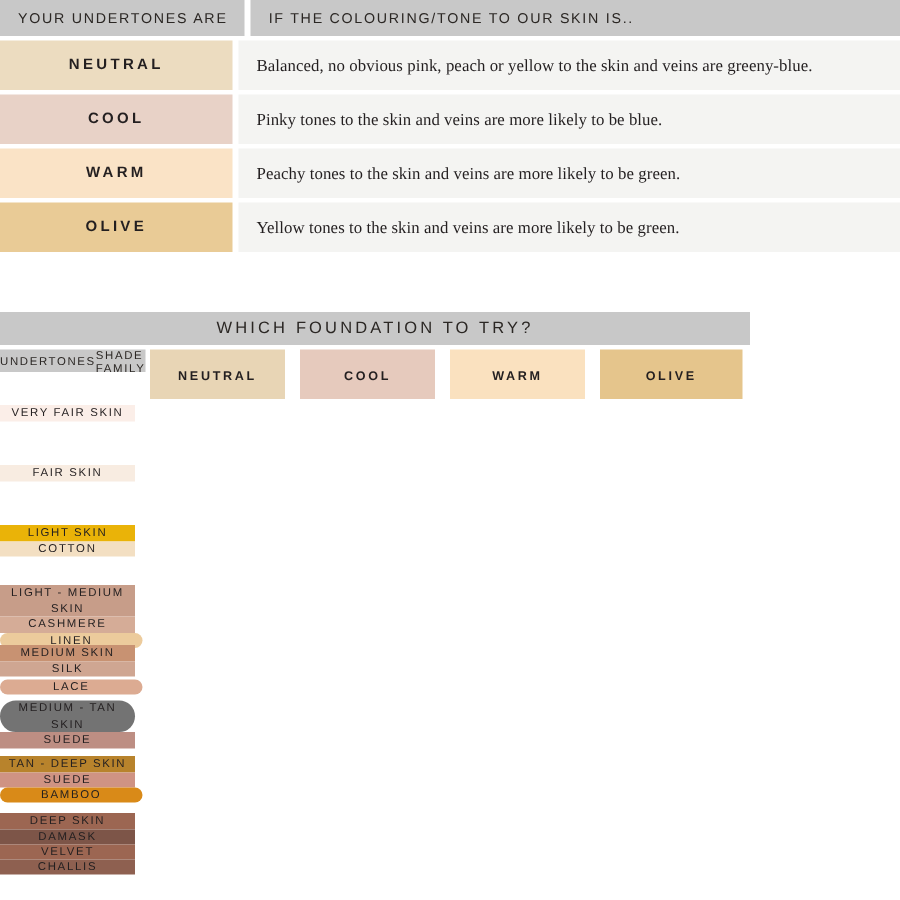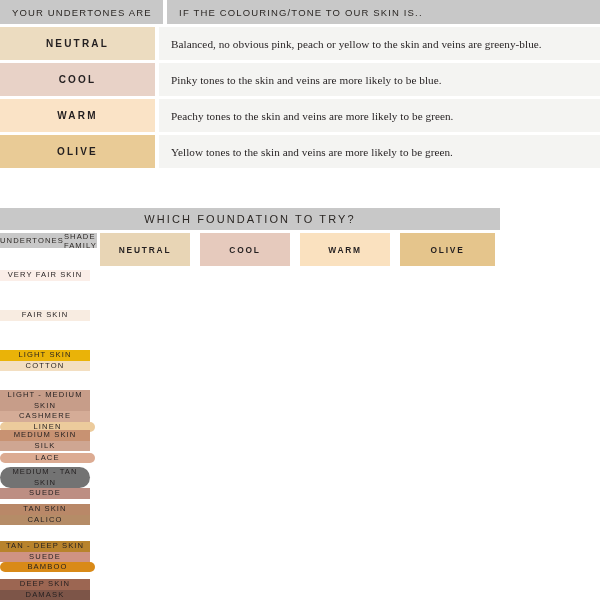--- a/index.html
+++ b/index.html
@@ -244,27 +244,20 @@
         <div class="fd-cell empty"></div>
         <div class="fd-cell wide" style="background: rgb(220, 171, 146);">LACE</div>
       </div>
       <div class="fd-row" style="height: 33px;">
         <div class="fd-rowlabel" style="background: #737373; border-radius: 14px;">MEDIUM - TAN SKIN</div>
         <div class="fd-cell" style="background: rgb(189, 142, 131);">SUEDE</div>
         <div class="fd-cell empty"></div>
         <div class="fd-cell empty"></div>
         <div class="fd-cell wide empty"></div>
       </div>
-      <div class="fd-row" style="height: 33px;">
-        <div class="fd-rowlabel" style="background: rgb(185, 136, 104);">TAN SKIN</div>
-        <div class="fd-cell" style="background: rgb(181, 140, 103);">CALICO</div>
-        <div class="fd-cell empty"></div>
-        <div class="fd-cell empty"></div>
-        <div class="fd-cell wide empty"></div>
-      </div>
       <div class="fd-row" style="height: 34px;">
         <div class="fd-rowlabel" style="background: rgb(184, 131, 44);">TAN - DEEP SKIN</div>
         <div class="fd-cell" style="background: rgb(207, 147, 131);">SUEDE</div>
         <div class="fd-cell empty"></div>
         <div class="fd-cell empty"></div>
         <div class="fd-cell wide" style="background: rgb(217, 138, 24);">BAMBOO</div>
       </div>
       <div class="fd-row" style="height: 34px;">
         <div class="fd-rowlabel" style="background: rgb(156, 102, 82);">DEEP SKIN</div>
         <div class="fd-cell" style="background: rgb(125, 85, 72);">DAMASK</div>

